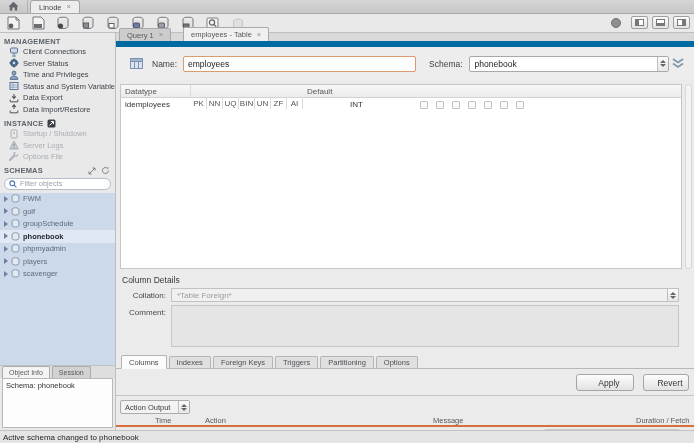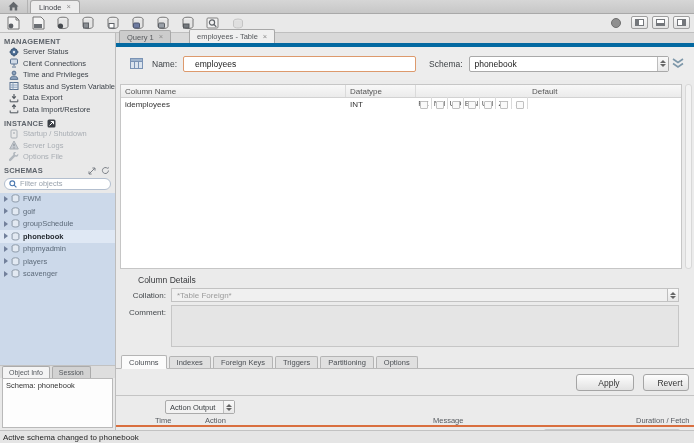--- a/index.html
+++ b/index.html
@@ -59,29 +59,29 @@
   .info-tabs { height:13px; display:flex; align-items:flex-end; gap:2px; padding-left:2px;
     background:#dedede; border-top:1px solid #c2c2c2; }
   .info-tab { height:12px; padding:0 6px; display:flex; align-items:center; font-size:7px; color:#55595e;
     background:#d2d2d2; border:1px solid #ababab; border-bottom:none; border-radius:2px 2px 0 0; }
   .info-tab.active { background:#f4f4f4; }
   .info-box { margin:0 2px 2px 2px; height:50px; background:#fdfdfd; border:1px solid #b9b9b9;
     font-size:7.5px; color:#333; padding:2px 3px; }
   
   .main { position:absolute; left:116px; top:33px; width:578px; height:397px; background:#ebebeb; }
   .ed-tabs { position:absolute; left:0; top:0; width:578px; height:14px;
-    background:#d9d9d9; border-bottom:4px solid #0369a1; display:flex; align-items:flex-end; padding-left:3px; gap:18px; }
+    background:#d9d9d9; border-bottom:6px solid #0369a1; display:flex; align-items:flex-end; padding-left:3px; gap:12px; }
   .ed-tab { height:13px; padding:0 7px; display:flex; align-items:center; gap:5px; font-size:7.5px; color:#55585c;
     background:#cccccc; border:1px solid #a8a8a8; border-bottom:none; border-radius:2px 2px 0 0; }
   .ed-tab.active { background:#f0f0f0; height:14px; }
   .form-row { position:absolute; left:0; top:14px; width:578px; height:33px; background:#ededed;
     display:flex; align-items:center; }
   .lbl { font-size:8.5px; color:#3e4246; }
   .name-input { margin-left:6px; width:233px; height:16px; border:1px solid #dd9a6d; border-radius:2px;
-    background:#fff; font-size:8.5px; color:#222; padding:0 11px; outline:none; font-family:"Liberation Sans",sans-serif; }
+    background:#fff; font-size:8.5px; color:#222; padding:0 4px; outline:none; font-family:"Liberation Sans",sans-serif; }
   .select { height:16px; background:#fff; border:1px solid #a9a9a9; border-radius:2px;
     display:flex; align-items:center; justify-content:space-between; padding-left:5px; font-size:8.5px; color:#222; }
   .stepper { width:11px; height:100%; border-left:1px solid #bdbdbd; display:flex; flex-direction:column;
     align-items:center; justify-content:center; gap:1px; background:linear-gradient(#fafafa,#e8e8e8); flex:none; }
   .up-t { width:0; height:0; border-left:3px solid transparent; border-right:3px solid transparent; border-bottom:3px solid #666; }
   .dn-t { width:0; height:0; border-left:3px solid transparent; border-right:3px solid transparent; border-top:3px solid #666; }
   
   .grid { position:absolute; left:4px; top:51px; width:562px; height:185px; background:#fff; border:1px solid #c6c6c6; }
   .grid-head { height:13px; background:linear-gradient(#f8f8f8,#ebebeb); border-bottom:1px solid #d2d2d2;
     display:flex; align-items:center; font-size:8px; color:#555; }
@@ -89,42 +89,42 @@
   .gh-name { width:225px; } .gh-type { width:70px; }
   .gh-flag { width:16px; justify-content:center; padding-left:0;margin-top:24px; }
   .gh-def { flex:1; border-right:none; }
   .grid-row { height:13px; display:flex; align-items:center; font-size:8px; color:#333; }
   .gr-name { width:225px; padding-left:4px; } .gr-type { width:70px; padding-left:4px; }
   .gr-flag { width:16px; display:flex; justify-content:center; }
   .cb { width:8px; height:8px; border:1px solid #c0c0c0; background:#fafafa; border-radius:1px; }
   .vscroll { position:absolute; right:2px; top:51px; width:7px; height:185px; background:#f3f3f3;
     border:1px solid #d8d8d8; border-radius:3px; }
   
-  .details-title { position:absolute; left:6px; top:242px; font-size:8.5px; color:#37393c;margin-left:16px; }
+  .details-title { position:absolute; left:6px; top:242px; font-size:8.5px; color:#37393c; }
   .det-row { position:absolute; left:0; display:flex; align-items:center; width:578px; }
   .det-lbl { width:50px; text-align:right; font-size:8px; color:#44484c; flex:none; }
   .collation-field { margin-left:5px; width:508px; height:14px; background:#f0f0f0; border:1px solid #c2c2c2;
     display:flex; align-items:center; justify-content:space-between; padding-left:5px; font-size:8px; color:#9b9b9b; }
   .comment-box { margin-left:5px; width:508px; height:42px; background:#e5e5e5; border:1px solid #c6c6c6; }
   
   .bot-tabs { position:absolute; left:0; top:322px; width:578px; height:14px; display:flex; align-items:flex-end;
     gap:2px; padding-left:5px; border-bottom:1px solid #b8b8b8; }
   .bot-tab { height:12px; padding:0 7px; display:flex; align-items:center; font-size:7.5px; color:#4b4f54;
     background:#e0e0e0; border:1px solid #b4b4b4; border-bottom:none; border-radius:2px 2px 0 0; }
   .bot-tab.active { background:#fbfbfb; height:14px; margin-bottom:-1px; border-bottom:1px solid #fbfbfb; }
   
   .btn-row { position:absolute; right:5px; top:341px; display:flex; gap:9px; }
   .btn { height:17px; border:1px solid #a5a5a5; border-radius:3px; background:linear-gradient(#fdfdfd,#e2e2e2);
     font-size:8.5px; color:#333; display:flex; align-items:center; justify-content:center;padding-left:8px; }
   .btn.apply { width:58px; } .btn.revert { width:46px; }
   
   .ao-sep { position:absolute; left:0; top:362px; width:578px; border-top:1px solid #c4c4c4; }
   .ao-combo { position:absolute; left:4px; top:367px; width:70px; height:14px; background:#f2f2f2;
     border:1px solid #ababab; border-radius:2px; display:flex; align-items:center; justify-content:space-between;
-    padding-left:4px; font-size:7.5px; color:#3c4044;margin-left:45px; }
+    padding-left:4px; font-size:7.5px; color:#3c4044; }
   .ao-head { position:absolute; left:0; top:383px; width:578px; height:9px; display:flex; font-size:7.5px; color:#55595e; }
   .ao-time { position:absolute; left:39px; } .ao-action { position:absolute; left:89px; }
   .ao-msg { position:absolute; left:317px; } .ao-dur { position:absolute; left:520px; white-space:nowrap; }
   .ao-line { position:absolute; left:0; top:392px; width:578px; height:2px; background:#d96f3f; }
   .hthumb { position:absolute; left:428px; top:396px; width:136px; height:5px; background:#c9c9c9; border-radius:2px; }
   
   .statusbar { position:absolute; left:0; bottom:0; width:694px; height:13px; background:#e5e5e5;
     border-top:1px solid #c2c2c2; font-size:8px; color:#1e1e1e; display:flex; align-items:center; padding-left:3px; }
   svg { display:block; }
 </style>
@@ -233,35 +233,35 @@
     </div>
   </div>
 
   <div class="sidebar">
     <div class="sect-head">
       <span>MANAGEMENT</span>
     </div>
     <div class="side-item">
       <span class="ic">
         <svg width="10" height="10" viewBox="0 0 10 10">
+            <rect x="1.5" y="1" width="7" height="5" rx="1" fill="#cfd9e6" stroke="#5b7391"></rect>
+            <path d="M5 6v2M3 9h4" stroke="#5b7391"></path>
+          </svg>
+      </span>
+      <span>Client Connections</span>
+    </div>
+    <div class="side-item">
+      <span class="ic">
+        <svg width="10" height="10" viewBox="0 0 10 10">
             <circle cx="5" cy="5" r="3.4" fill="#4d6f96" stroke="#3a5574"></circle>
             <circle cx="5" cy="5" r="1.2" fill="#dfe7f0"></circle>
             <path d="M5 .4v1.6M5 8v1.6M.4 5H2M8 5h1.6" stroke="#3a5574"></path>
           </svg>
       </span>
       <span>Server Status</span>
-    </div>
-    <div class="side-item">
-      <span class="ic">
-        <svg width="10" height="10" viewBox="0 0 10 10">
-            <rect x="1.5" y="1" width="7" height="5" rx="1" fill="#cfd9e6" stroke="#5b7391"></rect>
-            <path d="M5 6v2M3 9h4" stroke="#5b7391"></path>
-          </svg>
-      </span>
-      <span>Client Connections</span>
     </div>
     <div class="side-item">
       <span class="ic">
         <svg width="10" height="10" viewBox="0 0 10 10">
             <circle cx="5" cy="3" r="1.9" fill="#8da3bd" stroke="#5b7391"></circle>
             <path d="M1.2 9.4c0-2.2 1.7-3.4 3.8-3.4s3.8 1.2 3.8 3.4z" fill="#8da3bd" stroke="#5b7391"></path>
           </svg>
       </span>
       <span>Time and Privileges</span>
     </div>
@@ -468,21 +468,20 @@
       </div>
       <span style="margin-left:auto;margin-right:9px">
         <svg width="14" height="11" viewBox="0 0 14 11">
             <path d="M2 1l5 3.5L12 1M2 5.5 7 9l5-3.5" fill="none" stroke="#7d97a9" stroke-width="1.6"></path>
           </svg>
       </span>
     </div>
 
     <div class="grid">
       <div class="grid-head">
-        <div class="gh-cell gh-name">Column Name</div>
         <div class="gh-cell gh-type">Datatype</div>
         <div class="gh-cell gh-flag">PK</div>
         <div class="gh-cell gh-flag">NN</div>
         <div class="gh-cell gh-flag">UQ</div>
         <div class="gh-cell gh-flag">BIN</div>
         <div class="gh-cell gh-flag">UN</div>
         <div class="gh-cell gh-flag">ZF</div>
         <div class="gh-cell gh-flag">AI</div>
         <div class="gh-cell gh-def">Default</div>
       </div>

